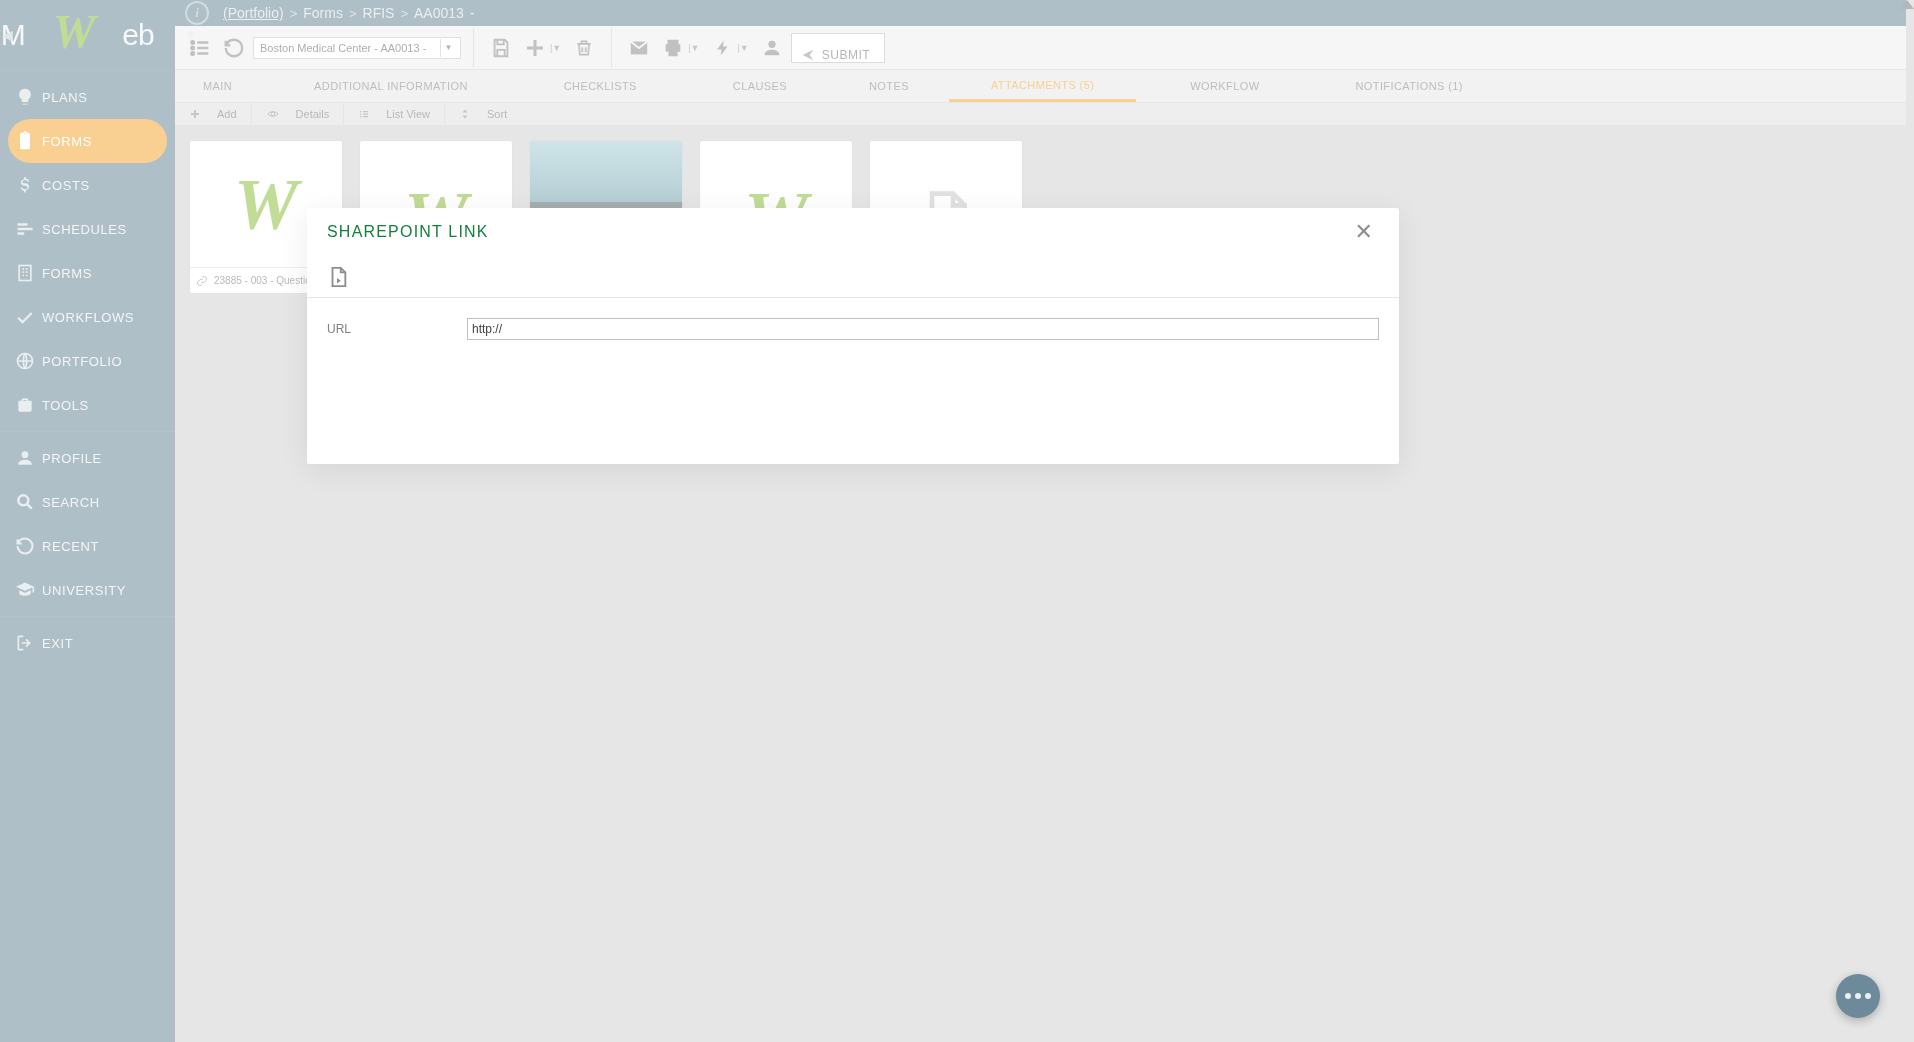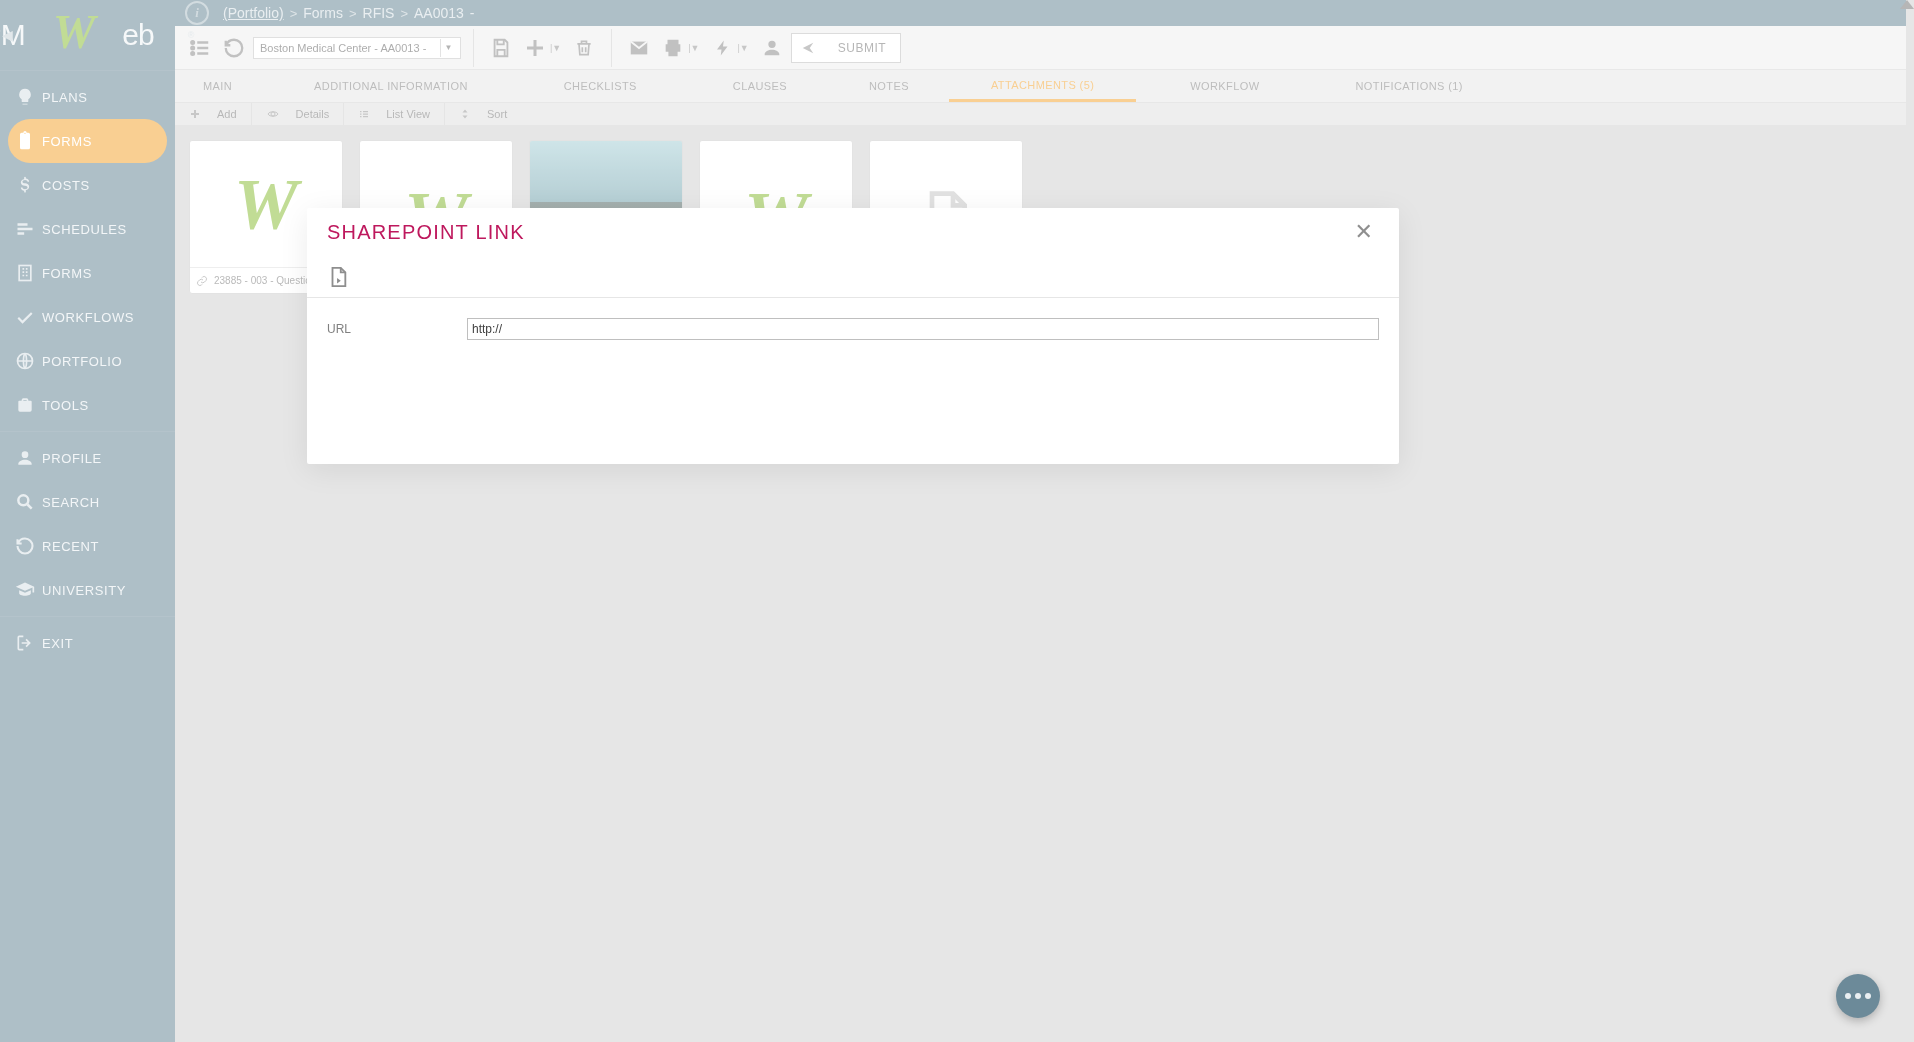--- a/index.html
+++ b/index.html
@@ -109,21 +109,21 @@
   font-size: 11px; color: #6a6a6a;
 }
 .dropdown .dd-btn {
   width: 16px; height: 18px; border-left: 1px solid #ccc;
   display: flex; align-items: center; justify-content: center;
   font-size: 8px; color: #777;
 }
 .submit-btn {
   border: 1px solid #bfbfbf; background: #fff;
   height: 30px; padding: 0 14px 0 8px;
-  display: flex; align-items: center; gap: 22px;
+  display: flex; align-items: flex-end; gap: 6px;
   font-size: 12px; color: #7a7a7a; letter-spacing: 0.5px;
   cursor: pointer;
 }
 .submit-btn svg { display:block; }
 
 
 .page-tabs {
   position: absolute; left: 175px; right: 8px; top: 70px;
   height: 33px;
   background: #e8e8e8;
@@ -235,21 +235,21 @@
   border-radius: 2px;
   box-shadow: 0 6px 30px rgba(0,0,0,0.08);
   z-index: 20;
   display: flex; flex-direction: column;
 }
 .modal-head {
   height: 48px;
   display: flex; align-items: center; justify-content: space-between;
   padding: 0 20px;
 }
-.modal-title { font-size: 20px; letter-spacing: 1.2px; color: #be185d; font-weight: 400;}
+.modal-title { font-size: 16px; letter-spacing: 1.2px; color: #15803d; font-weight: 400;}
 .modal-close { font-size: 22px; color: #8f8f8f; cursor: pointer; padding: 6px; line-height: 1;}
 .modal-toolbar {
   height: 42px;
   display: flex; align-items: center;
   padding: 0 20px;
   border-bottom: 1px solid #e6e6e6;
 }
 .modal-toolbar svg { display: block; color: #8e8e8e; }
 .modal-body {
   padding: 20px 20px;

